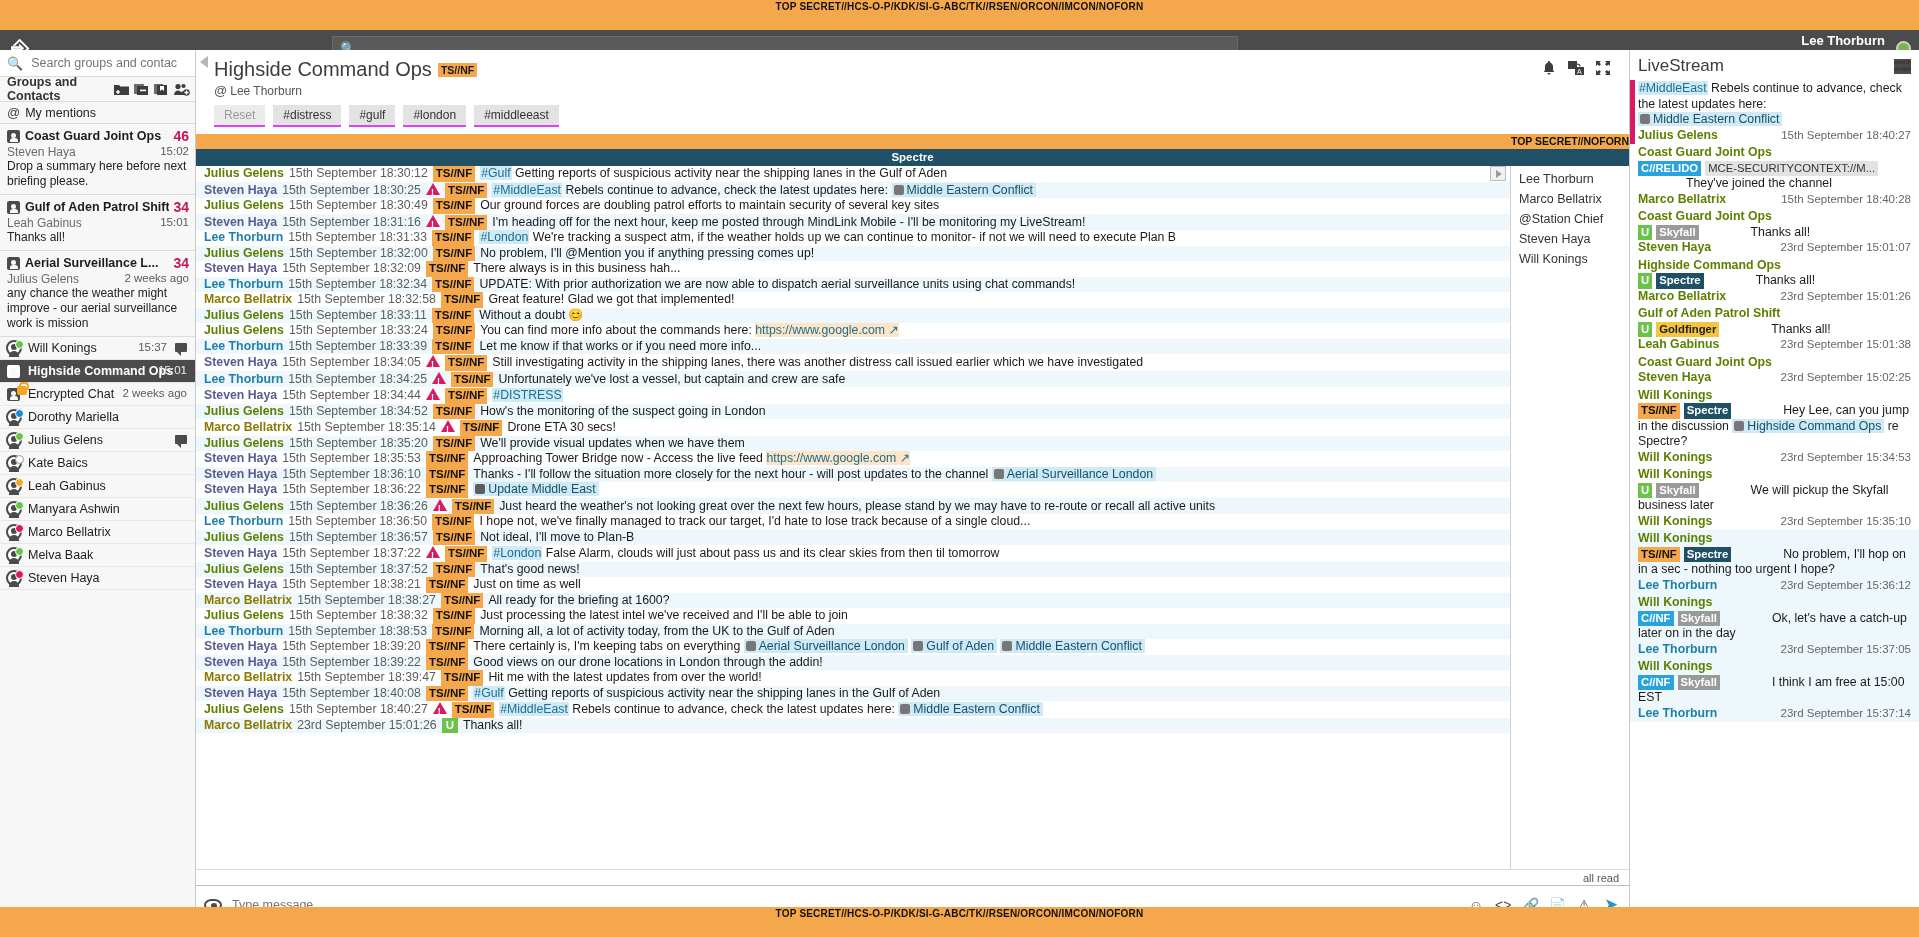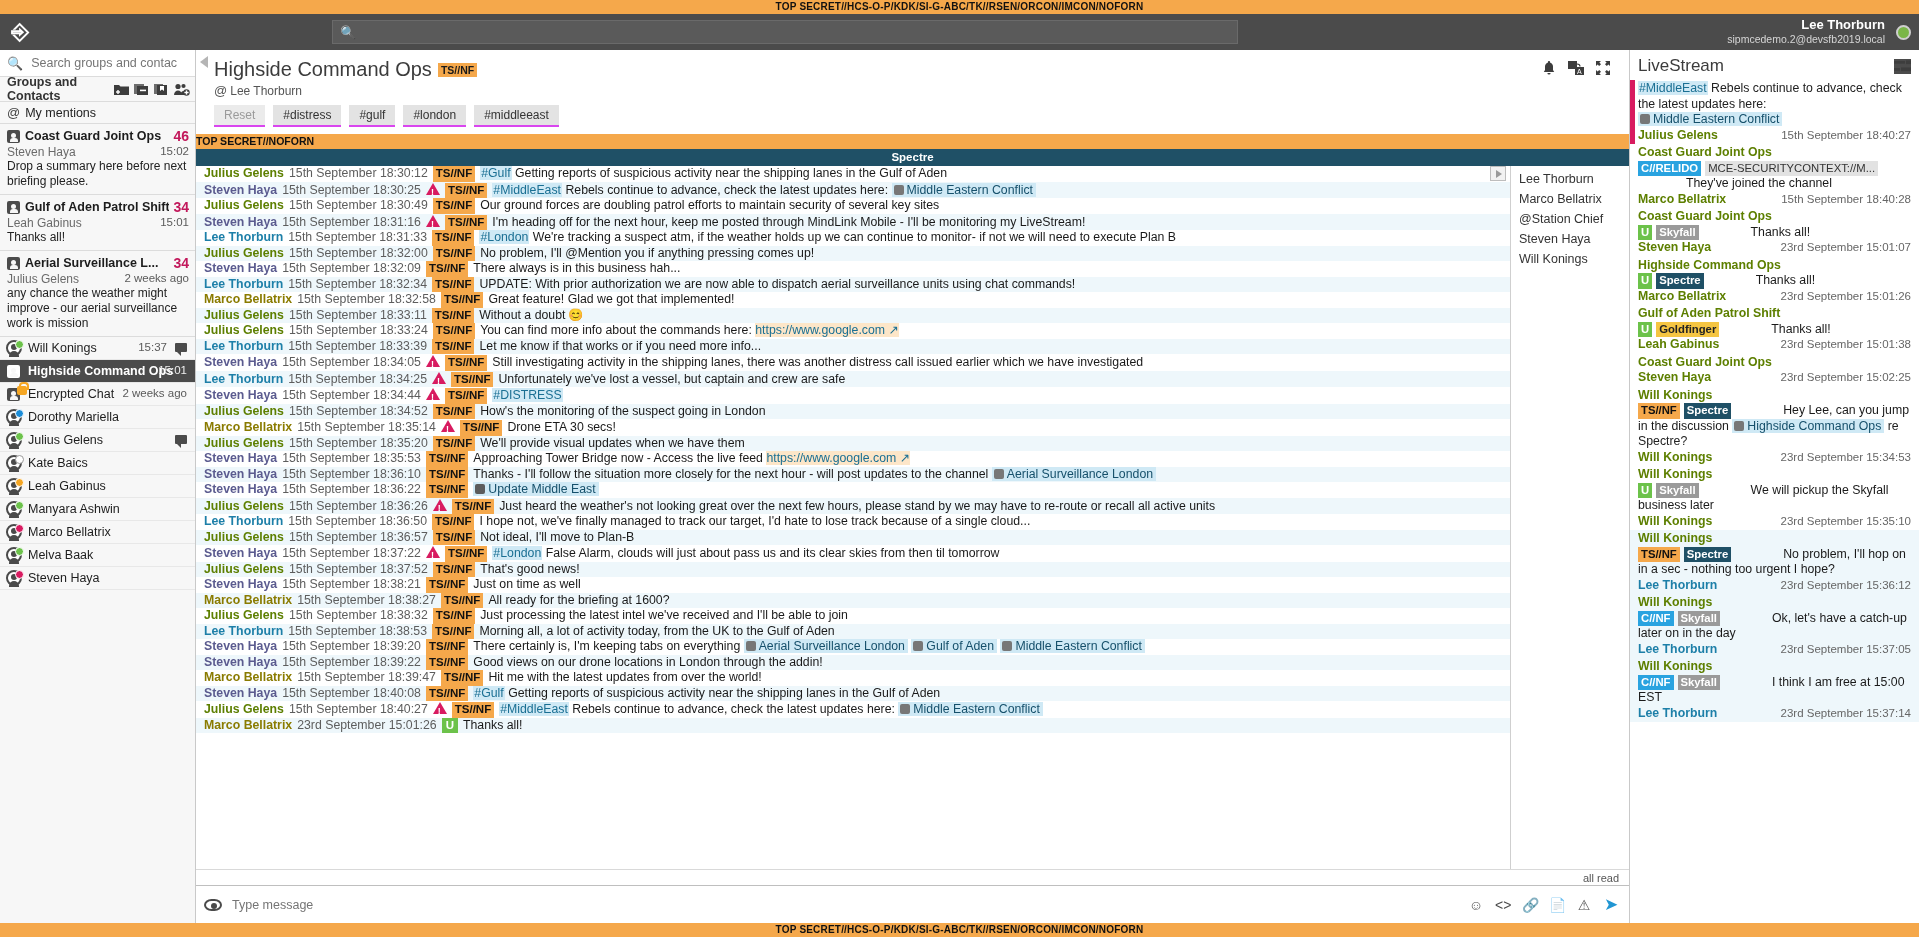--- a/index.html
+++ b/index.html
@@ -5,21 +5,21 @@
   * { box-sizing: border-box; }
   html, body {
     margin: 0; padding: 0;
     width: 1919px; height: 937px;
     overflow: hidden;
     font-family: "Liberation Sans", sans-serif;
     background: #fff;
     color: #222;
   }
   .classbar {
-    height: 14px; background: #F5A84B; color: #111;
+    height: 30px; background: #F5A84B; color: #111;
     font-size: 10px; font-weight: bold; text-align: center;
     line-height: 14px; letter-spacing: .2px;
   }
   .classbar.bottom { position: absolute; bottom: 0; left: 0; right: 0; }
 
   .titlebar {
     height: 36px; background: #4b4b4b; display: flex; align-items: center;
     position: relative;
   }
   .logo-box { width: 40px; height: 36px; display: flex; align-items: center; justify-content: center; }
@@ -139,21 +139,21 @@
   .fbtn {
     background: #e3e3e3; border-bottom: 2px solid #d946ef; font-size: 12px; color: #333;
     padding: 3px 10px; cursor: default;
   }
   .fbtn.reset { color: #9a9a9a; background: #ebebeb; }
   .head-icons { position: absolute; right: 18px; top: 10px; display: flex; gap: 11px; align-items: center; }
   .hi { width: 16px; height: 16px; position: relative; }
 
   .cls-band {
     background: #F5A84B; color: #111; font-size: 10.5px; font-weight: bold;
-    text-align: left; height: 15px; line-height: 15px; margin-top: 3px;
+    text-align: right; height: 15px; line-height: 15px; margin-top: 3px;
   }
   .room-band {
     background: #1f5066; color: #fff; font-size: 11.5px; font-weight: bold;
     text-align: center; height: 17px; line-height: 17px;
   }
 
   .msg-wrap { flex: 1; display: flex; min-height: 0; }
   .msgs { flex: 1; overflow: hidden; background: #fff; position: relative; border-right: 1px solid #cfcfcf; }
   .msg {
     font-size: 12.3px; line-height: 15.5px; padding: 0 6px 0 8px; white-space: nowrap;

